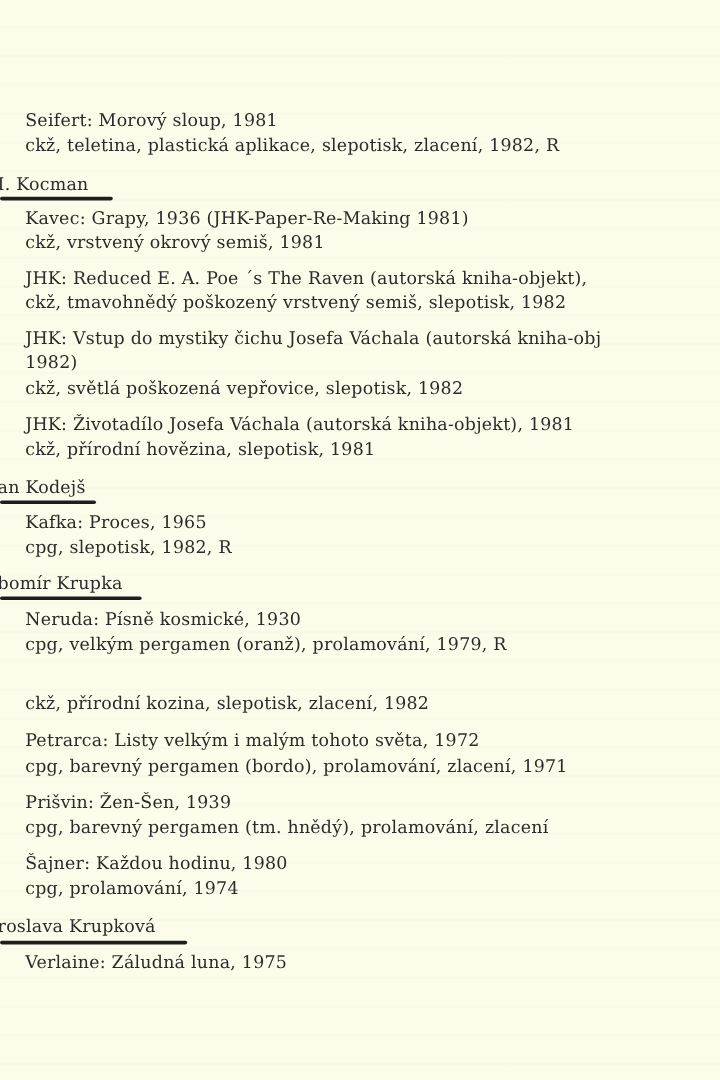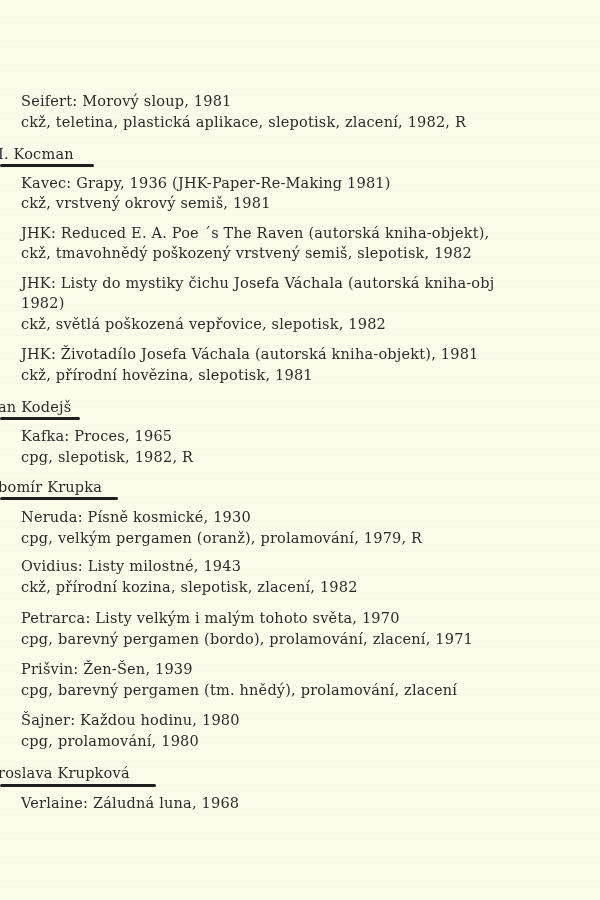--- a/index.html
+++ b/index.html
@@ -43,45 +43,44 @@
   <div class="line entry" style="top:113px">ckž, teletina, plastická aplikace, slepotisk, zlacení, 1982, R</div>
 
   <div class="line heading" style="top:145px">I. Kocman</div>
   <div class="rule" style="top:164px; width:94px"></div>
   <div class="line entry" style="top:174px">Kavec: Grapy, 1936 (JHK-Paper-Re-Making 1981)</div>
   <div class="line entry" style="top:194px">ckž, vrstvený okrový semiš, 1981</div>
 
   <div class="line entry" style="top:224px">JHK: Reduced E. A. Poe ´s The Raven (autorská kniha-objekt),</div>
   <div class="line entry" style="top:244px">ckž, tmavohnědý poškozený vrstvený semiš, slepotisk, 1982</div>
 
-  <div class="line entry" style="top:274px">JHK: Listy do mystiky čichu Josefa Váchala (autorská kniha-obj</div>
+  <div class="line entry" style="top:274px">JHK: Vstup do mystiky čichu Josefa Váchala (autorská kniha-obj</div>
   <div class="line entry" style="top:294px">1982)</div>
   <div class="line entry" style="top:315px">ckž, světlá poškozená vepřovice, slepotisk, 1982</div>
 
   <div class="line entry" style="top:345px">JHK: Životadílo Josefa Váchala (autorská kniha-objekt), 1981</div>
   <div class="line entry" style="top:366px">ckž, přírodní hovězina, slepotisk, 1981</div>
 
   <div class="line heading" style="top:398px">an Kodejš</div>
   <div class="rule" style="top:417px; width:80px"></div>
   <div class="line entry" style="top:427px">Kafka: Proces, 1965</div>
   <div class="line entry" style="top:448px">cpg, slepotisk, 1982, R</div>
 
   <div class="line heading" style="top:478px">bomír Krupka</div>
   <div class="rule" style="top:497px; width:118px"></div>
   <div class="line entry" style="top:508px">Neruda: Písně kosmické, 1930</div>
   <div class="line entry" style="top:529px">cpg, velkým pergamen (oranž), prolamování, 1979, R</div>
 
-  <div class="line entry" style="top:557px">Ovidius: Listy milostné, 1943</div>
   <div class="line entry" style="top:578px">ckž, přírodní kozina, slepotisk, zlacení, 1982</div>
 
-  <div class="line entry" style="top:609px">Petrarca: Listy velkým i malým tohoto světa, 1970</div>
+  <div class="line entry" style="top:609px">Petrarca: Listy velkým i malým tohoto světa, 1972</div>
   <div class="line entry" style="top:630px">cpg, barevný pergamen (bordo), prolamování, zlacení, 1971</div>
 
   <div class="line entry" style="top:660px">Prišvin: Žen-Šen, 1939</div>
   <div class="line entry" style="top:681px">cpg, barevný pergamen (tm. hnědý), prolamování, zlacení</div>
 
   <div class="line entry" style="top:711px">Šajner: Každou hodinu, 1980</div>
-  <div class="line entry" style="top:732px">cpg, prolamování, 1980</div>
+  <div class="line entry" style="top:732px">cpg, prolamování, 1974</div>
 
   <div class="line heading" style="top:764px">roslava Krupková</div>
   <div class="rule" style="top:784px; width:156px"></div>
-  <div class="line entry" style="top:794px">Verlaine: Záludná luna, 1968</div>
+  <div class="line entry" style="top:794px">Verlaine: Záludná luna, 1975</div>
 </div>
 
 </body></html>

